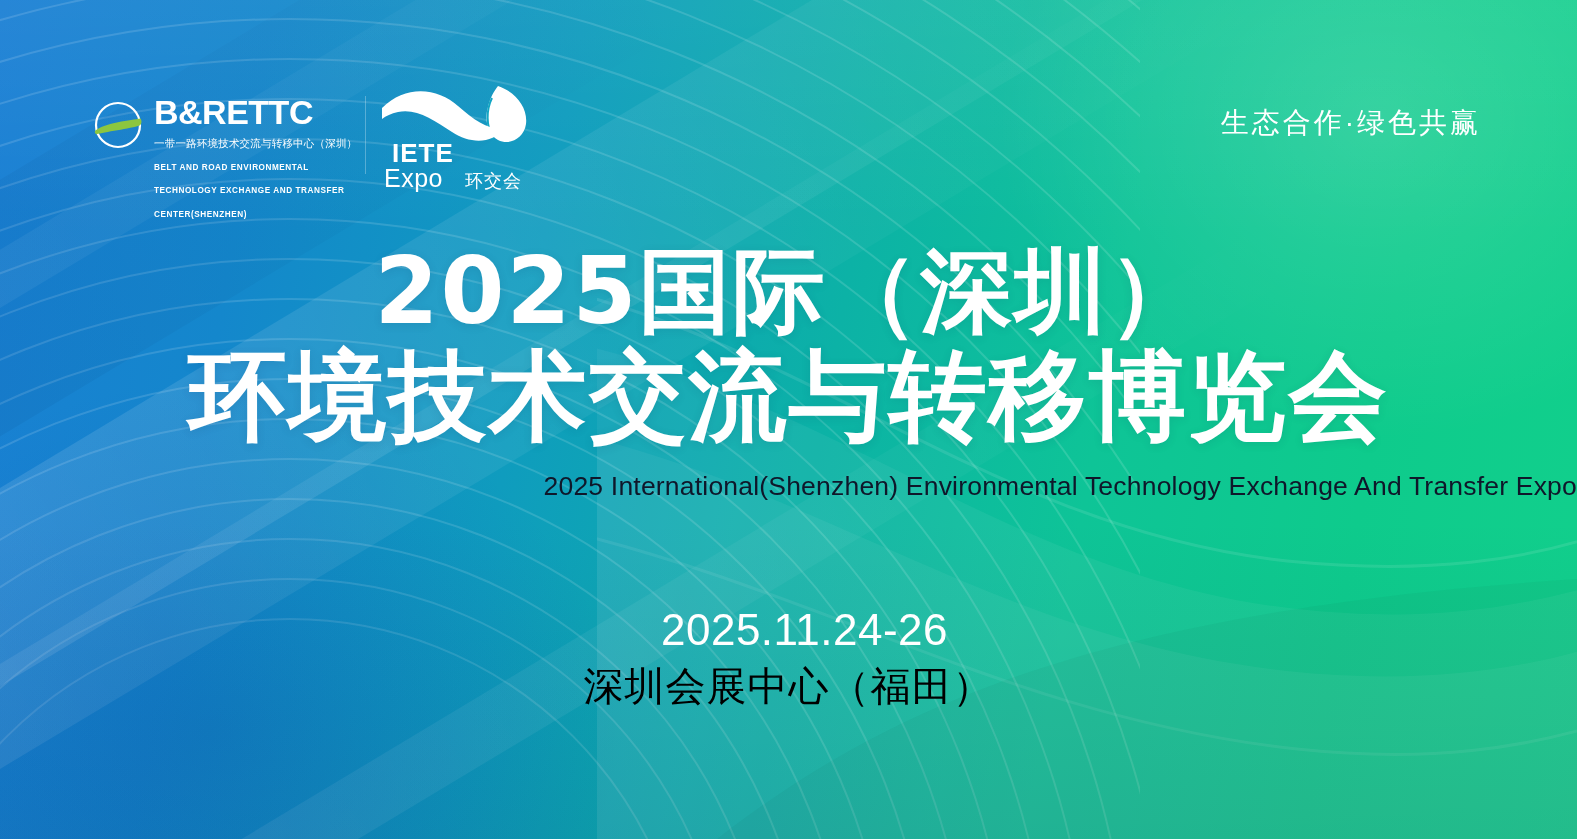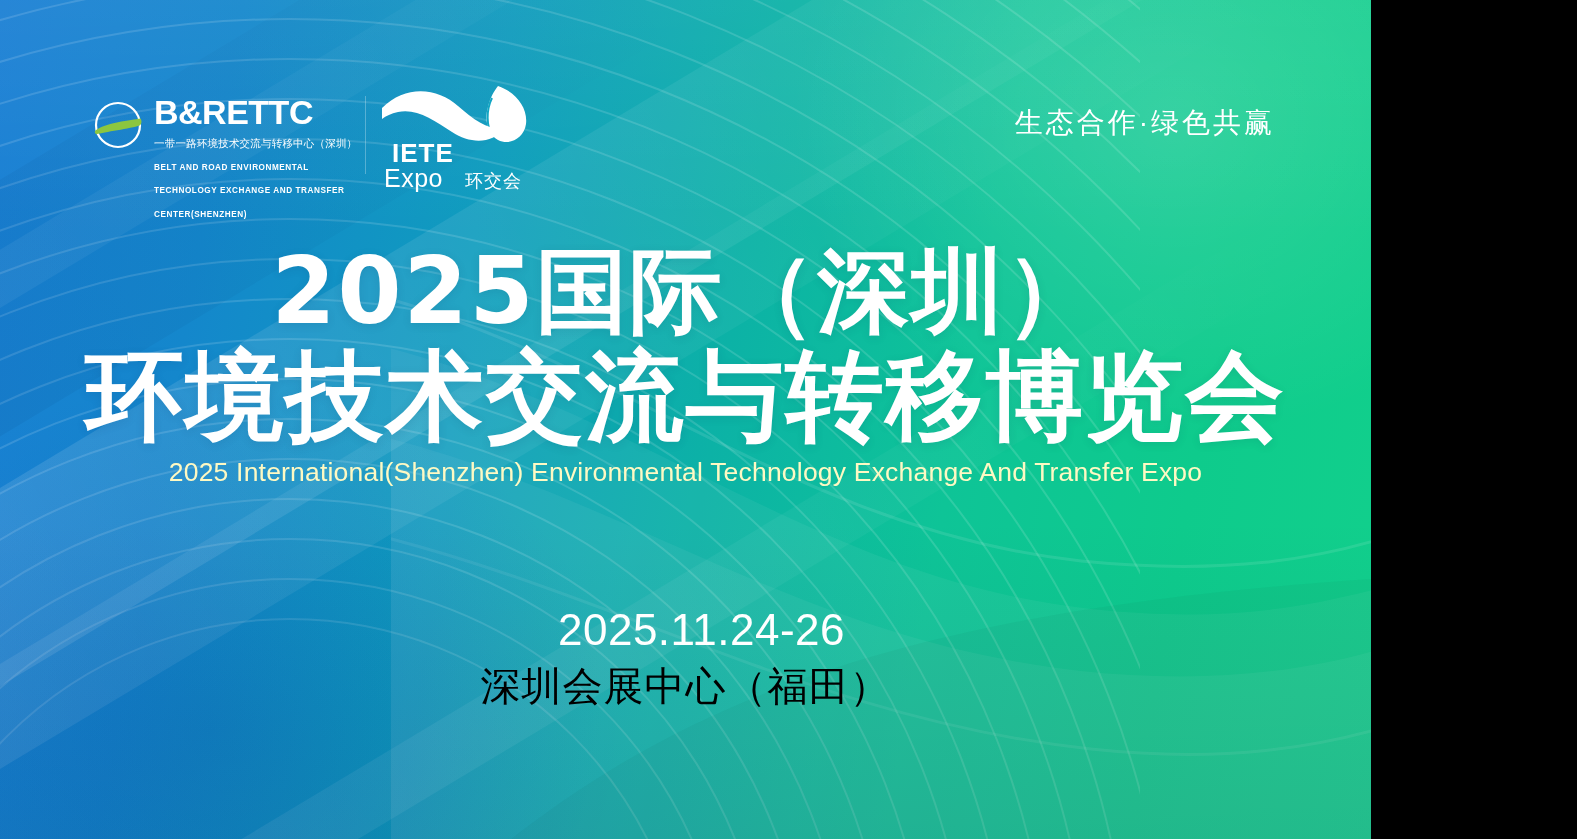--- a/index.html
+++ b/index.html
@@ -1,19 +1,19 @@
 <!DOCTYPE html>
 <html><head>
 <meta charset="utf-8">
 <style>
   html,body{margin:0;padding:0;background:#000;}
   *{box-sizing:border-box;}
   .stage{
     position:relative;
-    width:1371px;height:839px;
+    width:1577px;height:839px;
     overflow:hidden;
     font-family:"Liberation Sans","DejaVu Sans",sans-serif;
     background:#1286C4;
   }
 
   
   .bg-base{
     position:absolute;inset:0;
     background:linear-gradient(100deg,
       #1a7fd4 0%,
@@ -118,22 +118,22 @@
     font-family:"DejaVu Sans","Liberation Sans",sans-serif;
     text-shadow:0 2px 10px rgba(0,40,80,0.10);
   }
   .title-cn2{
     color:#ffffff;font-weight:bold;font-size:98px;line-height:112px;
     letter-spacing:2px;white-space:nowrap;margin-top:-4px;
     font-family:"DejaVu Sans","Liberation Sans",sans-serif;
     text-shadow:0 2px 10px rgba(0,40,80,0.10);
   }
   .title-en{
-    color:#fef9c3;font-size:26.5px;line-height:32px;margin-top:4px;
-    letter-spacing:0.2px;white-space:nowrap;font-weight:400;
+    color:#0f172a;font-size:26.5px;line-height:32px;margin-top:18px;
+    letter-spacing:0.2px;white-space:nowrap;font-weight:400;text-align:right;
   }
 
   .meta{position:absolute;left:0;top:603px;width:100%;text-align:center;}
   .meta-date{
     color:#fff;font-size:44px;line-height:54px;letter-spacing:0.5px;font-weight:400;padding-left:32px;
   }
   .meta-venue{
     color:#000000;font-size:40px;line-height:54px;letter-spacing:1px;font-weight:400;margin-top:2px;
   }
 </style>

